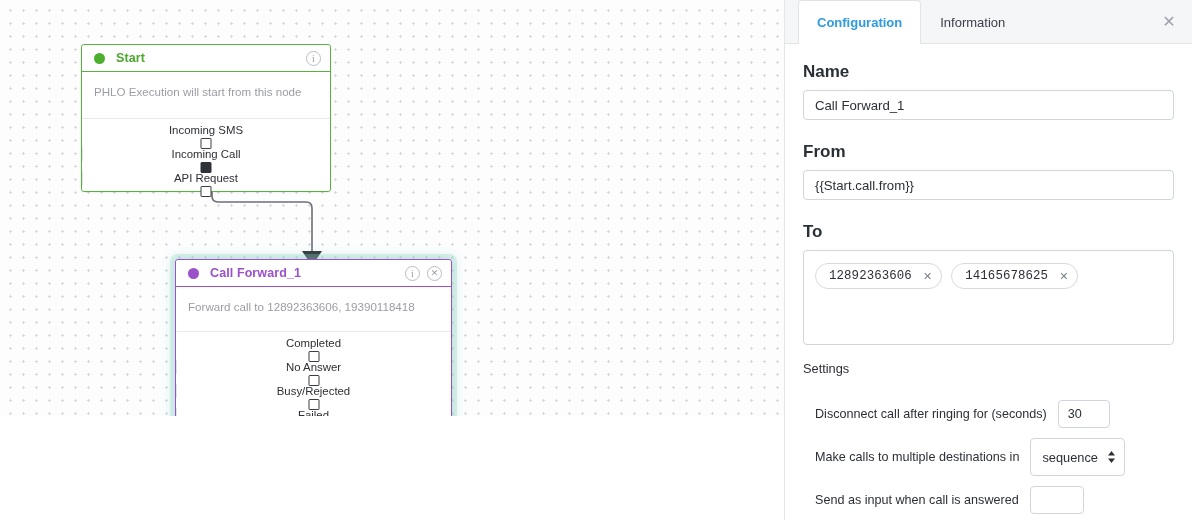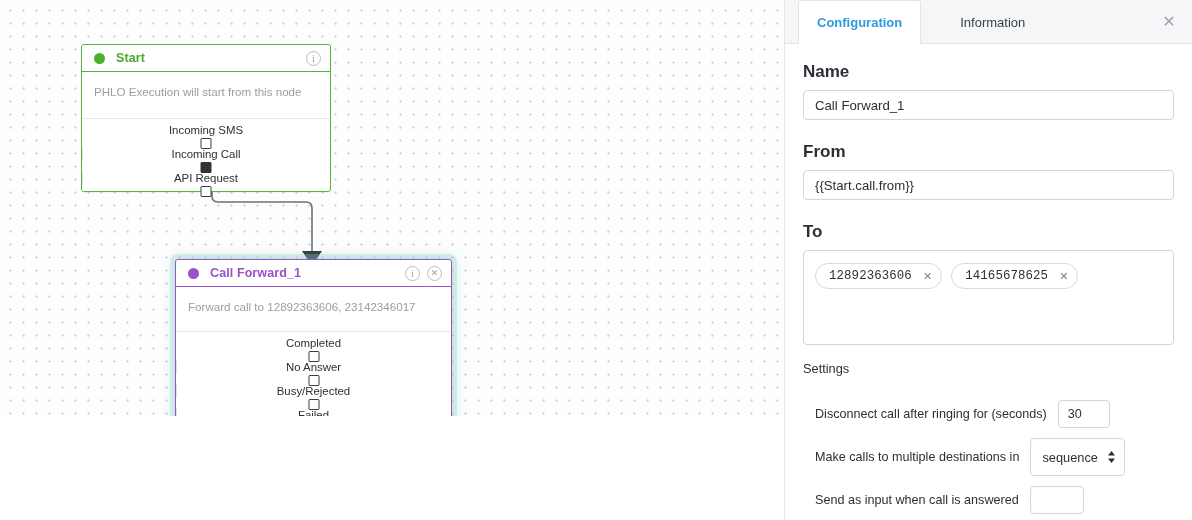--- a/index.html
+++ b/index.html
@@ -143,21 +143,20 @@
     border-left: 1px solid #e3e5e9;
   }
   #tabbar {
     position: relative;
     height: 44px;
     background: #f5f6f8;
     border-bottom: 1px solid #e1e3e7;
     display: flex;
     align-items: flex-end;
     padding-left: 13px;
-    gap: 20px;
   }
   .tab {
     font-size: 13px;
     padding: 0 18px;
     height: 43px;
     line-height: 43px;
     color: #3c4049;
     cursor: pointer;
     background: transparent;
     border: 1px solid transparent;
@@ -343,21 +342,21 @@
     </div>
 
     <div class="node" id="node-cf">
       <div class="node-head">
         <span class="node-dot"></span>
         <span class="node-title">Call Forward_1</span>
         <span class="head-spacer"></span>
         <span class="circ-icon">i</span>
         <span class="circ-icon x-ic">✕</span>
       </div>
-      <div class="node-body">Forward call to 12892363606, 23142346017</div>
+      <div class="node-body">Forward call to 12892363606, 19390118418</div>
       <div class="node-foot">
         <div class="port-cell">
           <span>Completed</span>
           <span class="port-sq"></span>
         </div>
         <div class="port-cell">
           <span>No Answer</span>
           <span class="port-sq"></span>
         </div>
         <div class="port-cell">

